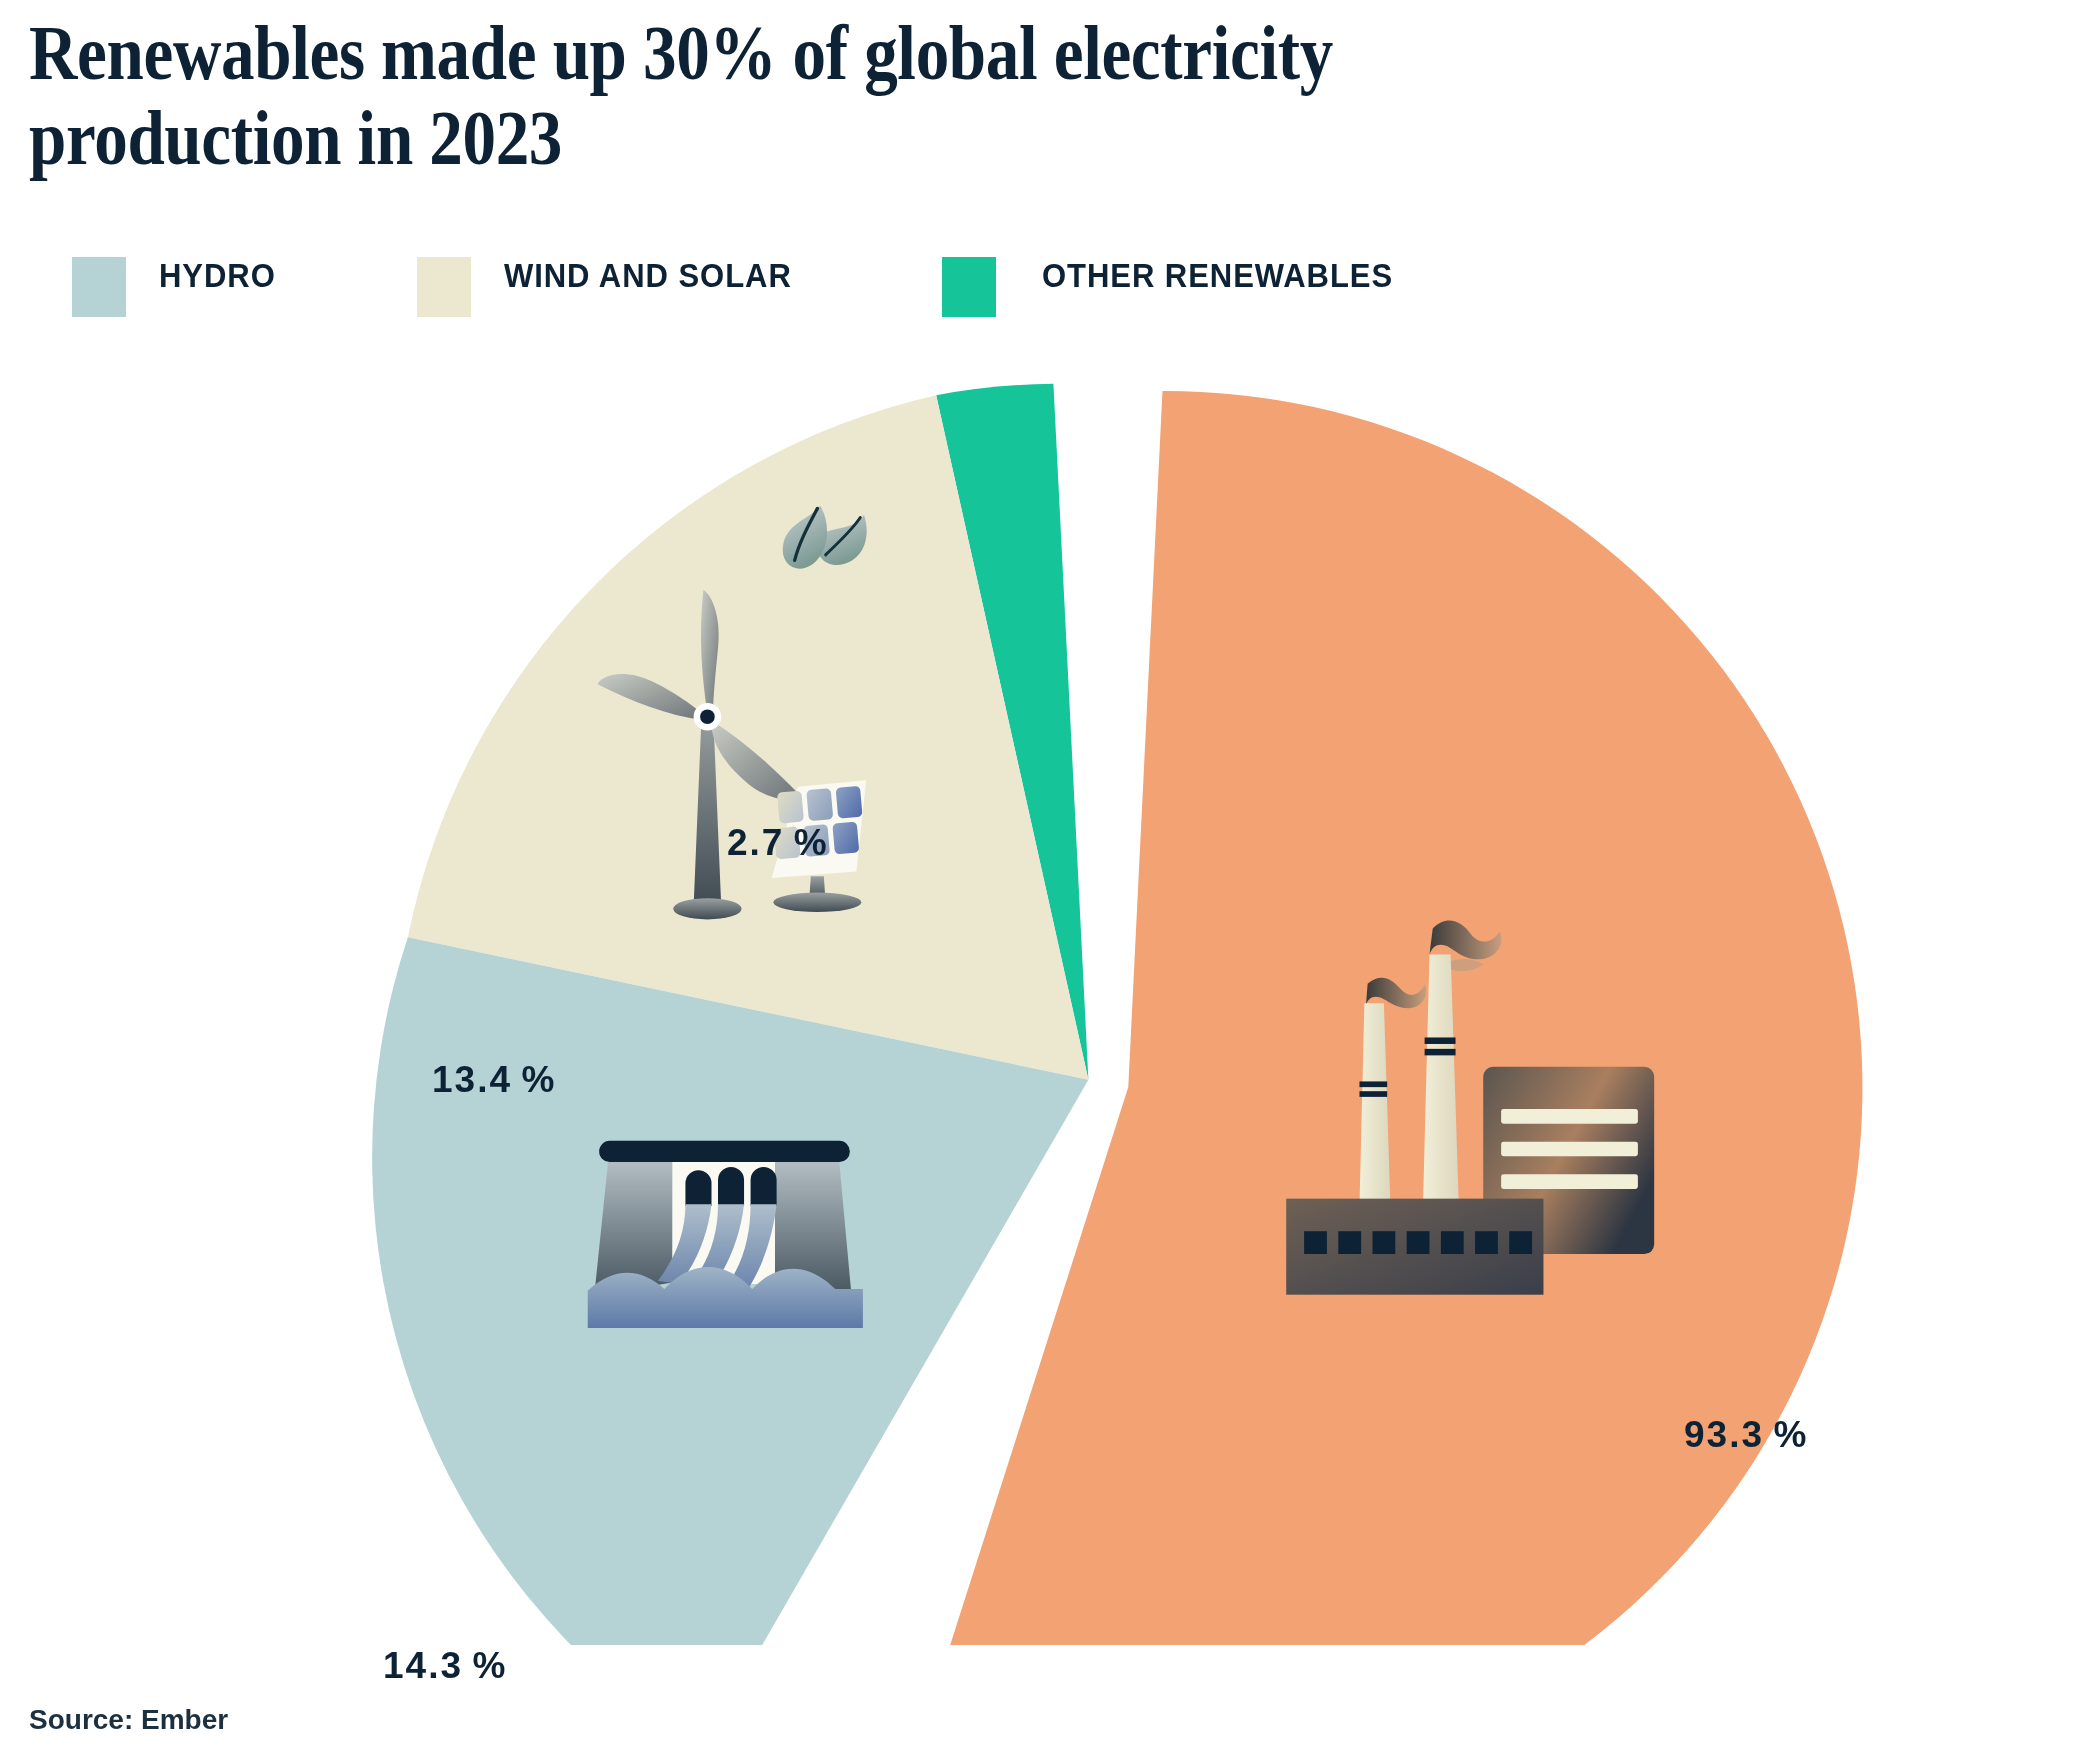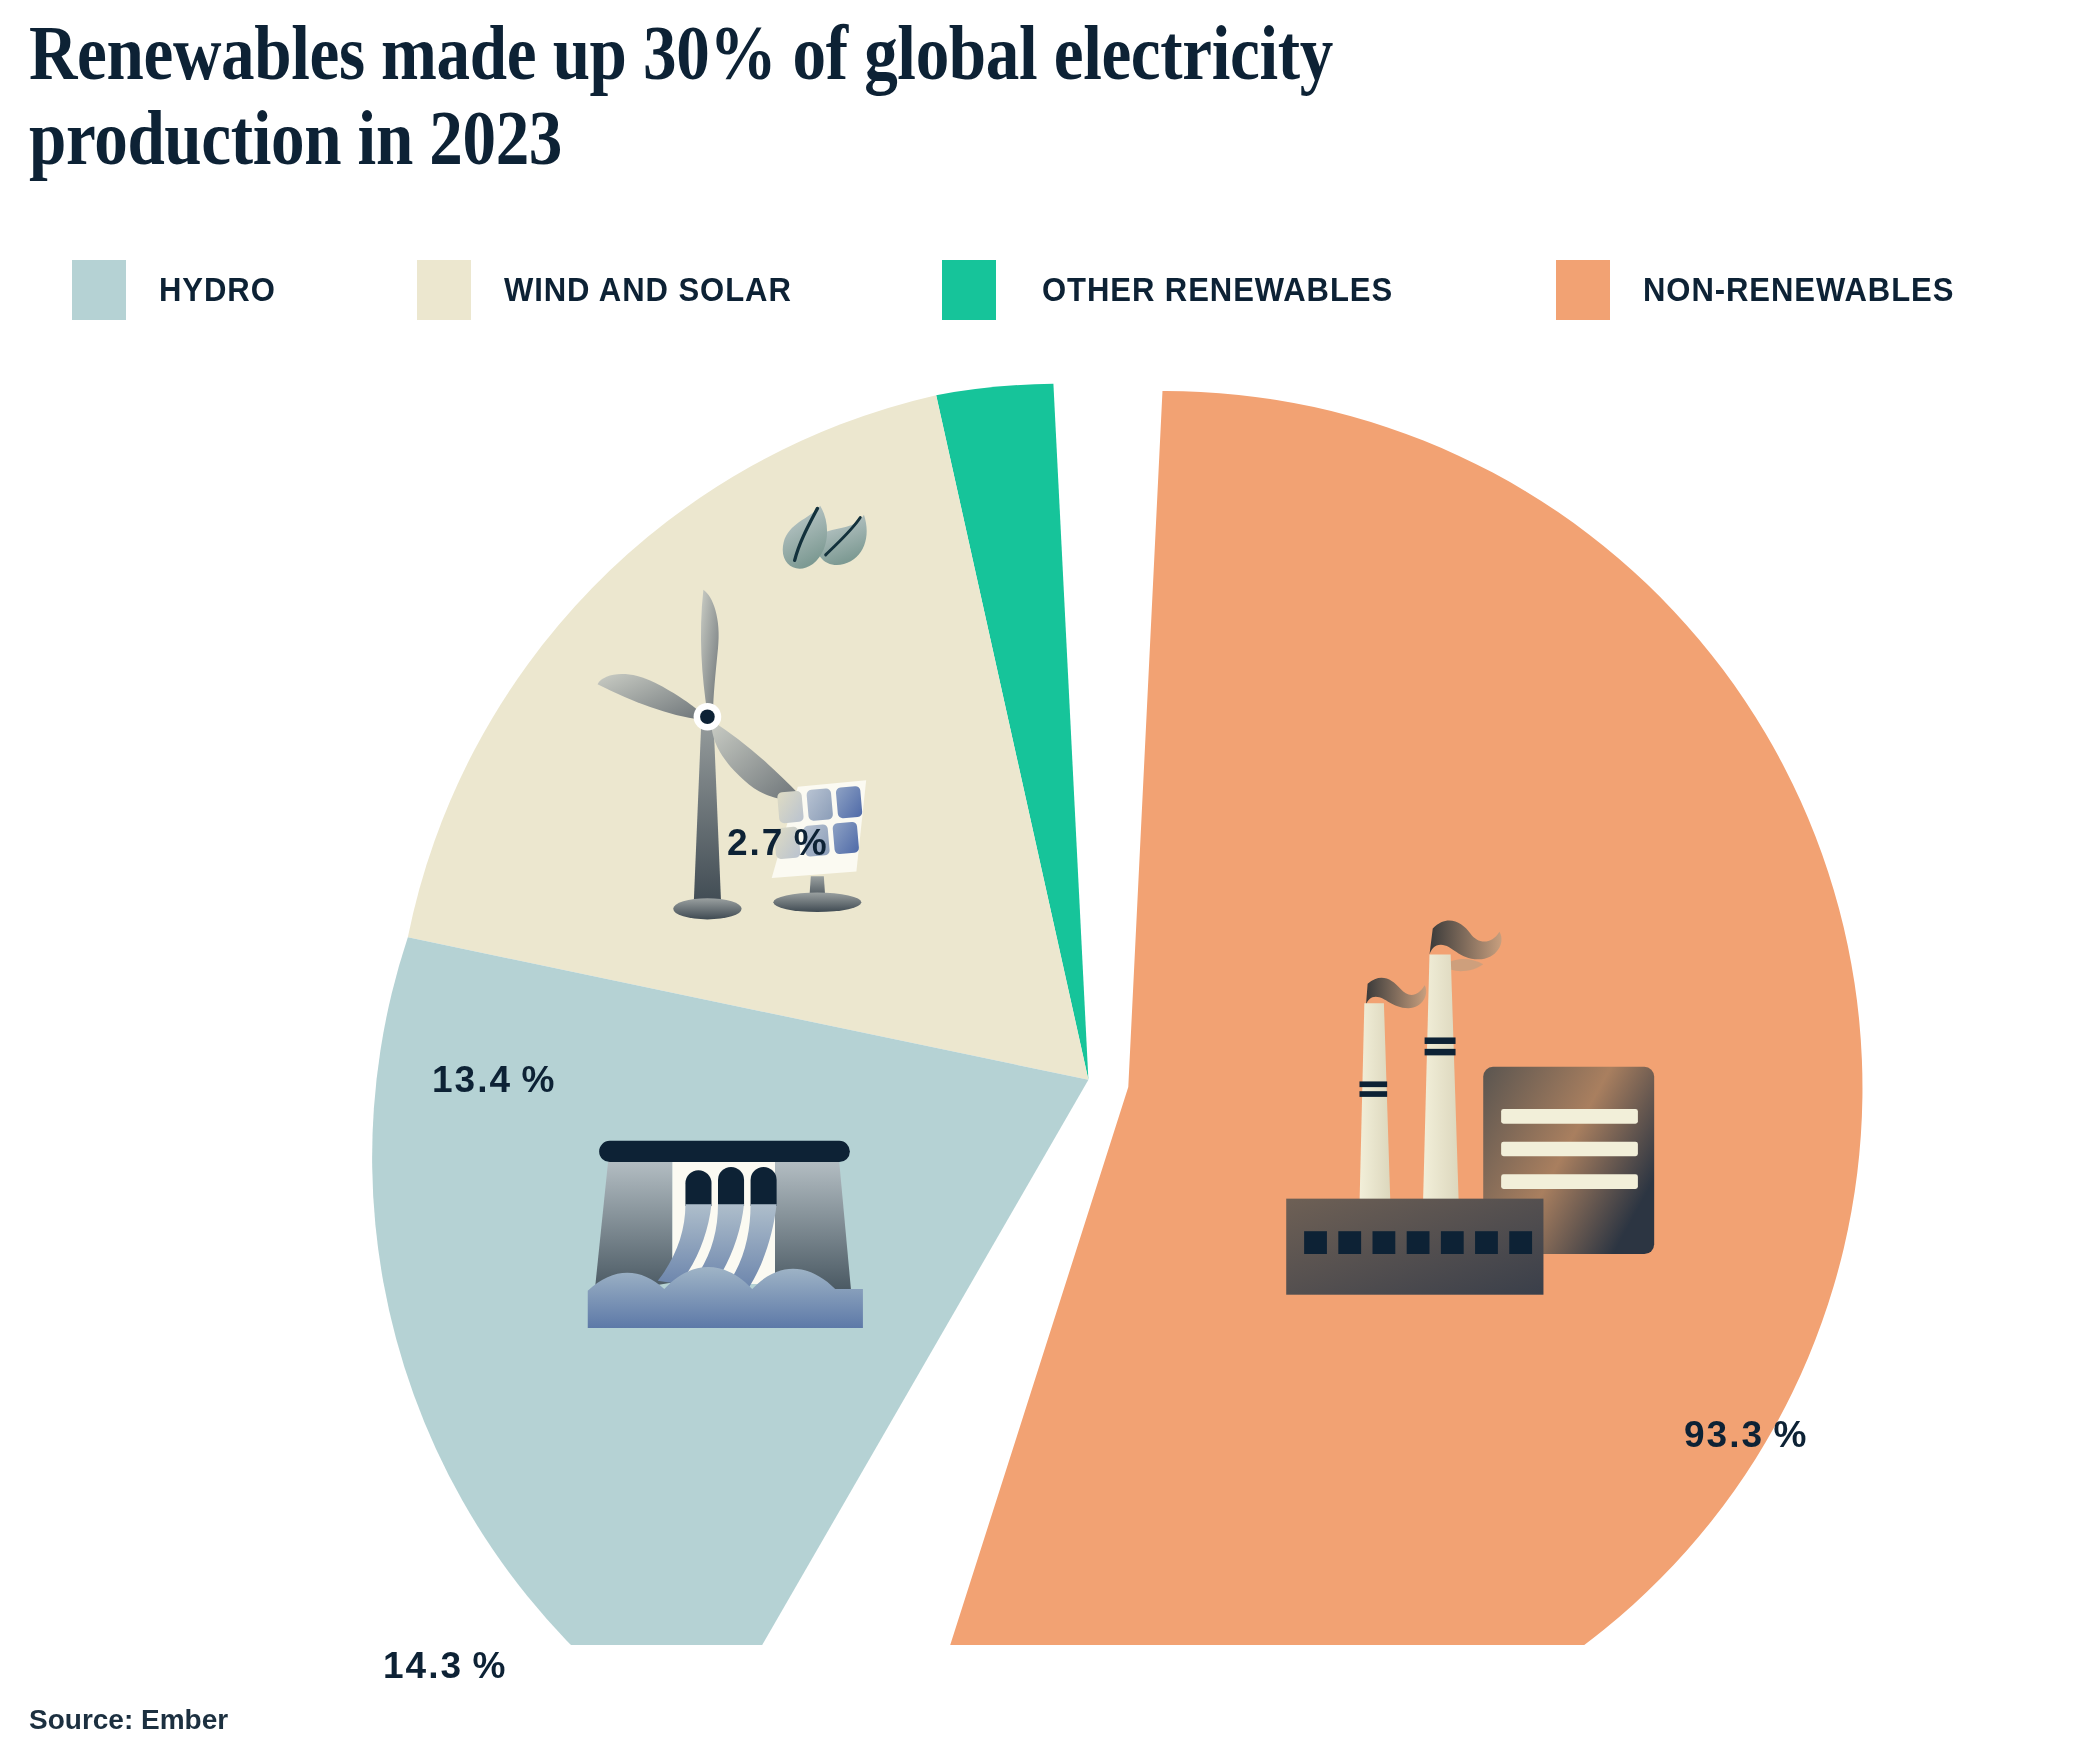--- a/index.html
+++ b/index.html
@@ -38,21 +38,21 @@
     position: absolute;
     left: 28px;
     top: 257px;
     width: 2036px;
     height: 65px;
     display: flex;
     align-items: center;
   }
   .legend-item {
     display: flex;
-    align-items: center;
+    align-items: flex-start;
     height: 65px;
     padding-left: 44px;
   }
   .legend-swatch {
     width: 54px;
     height: 60px;
     flex: none;
   }
   .legend-label {
     font-family: "Liberation Sans", sans-serif;
@@ -129,24 +129,20 @@
   <div class="legend-item" id="li-1">
     <span class="legend-swatch" style="background:#ece7cf"></span>
     <span class="legend-label">WIND AND SOLAR</span>
   </div>
 
   <div class="legend-item" id="li-2">
     <span class="legend-swatch" style="background:#16c49a"></span>
     <span class="legend-label">OTHER RENEWABLES</span>
   </div>
 
-  <div class="legend-item" id="li-3">
-    <span class="legend-swatch" style="background:#f2a273"></span>
-    <span class="legend-label">NON-RENEWABLES</span>
-  </div>
 
 </div>
 
 <div id="chart-area">
 
   <svg id="pie-svg" viewBox="0 0 2560 1600">
     <defs>
 
       <linearGradient id="gradBlade" x1="0" y1="0" x2="1" y2="1">
         <stop offset="0%" stop-color="#c9ccc4"></stop>

